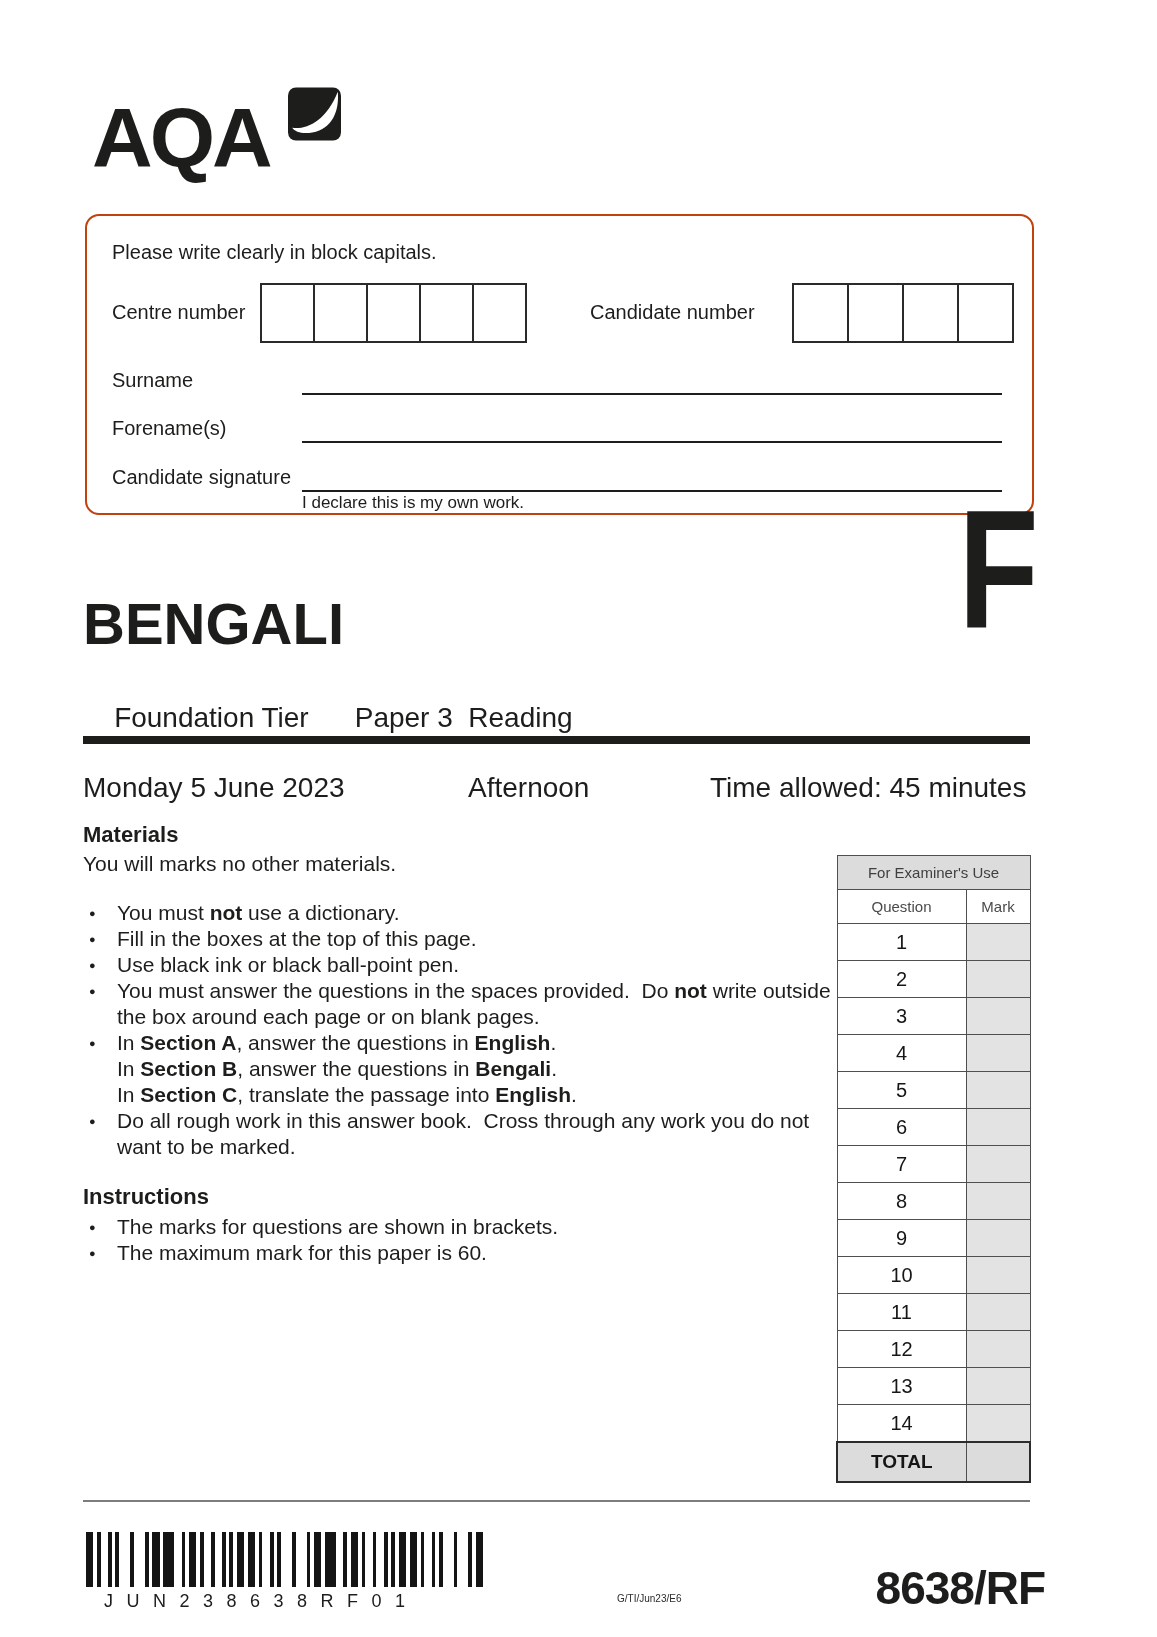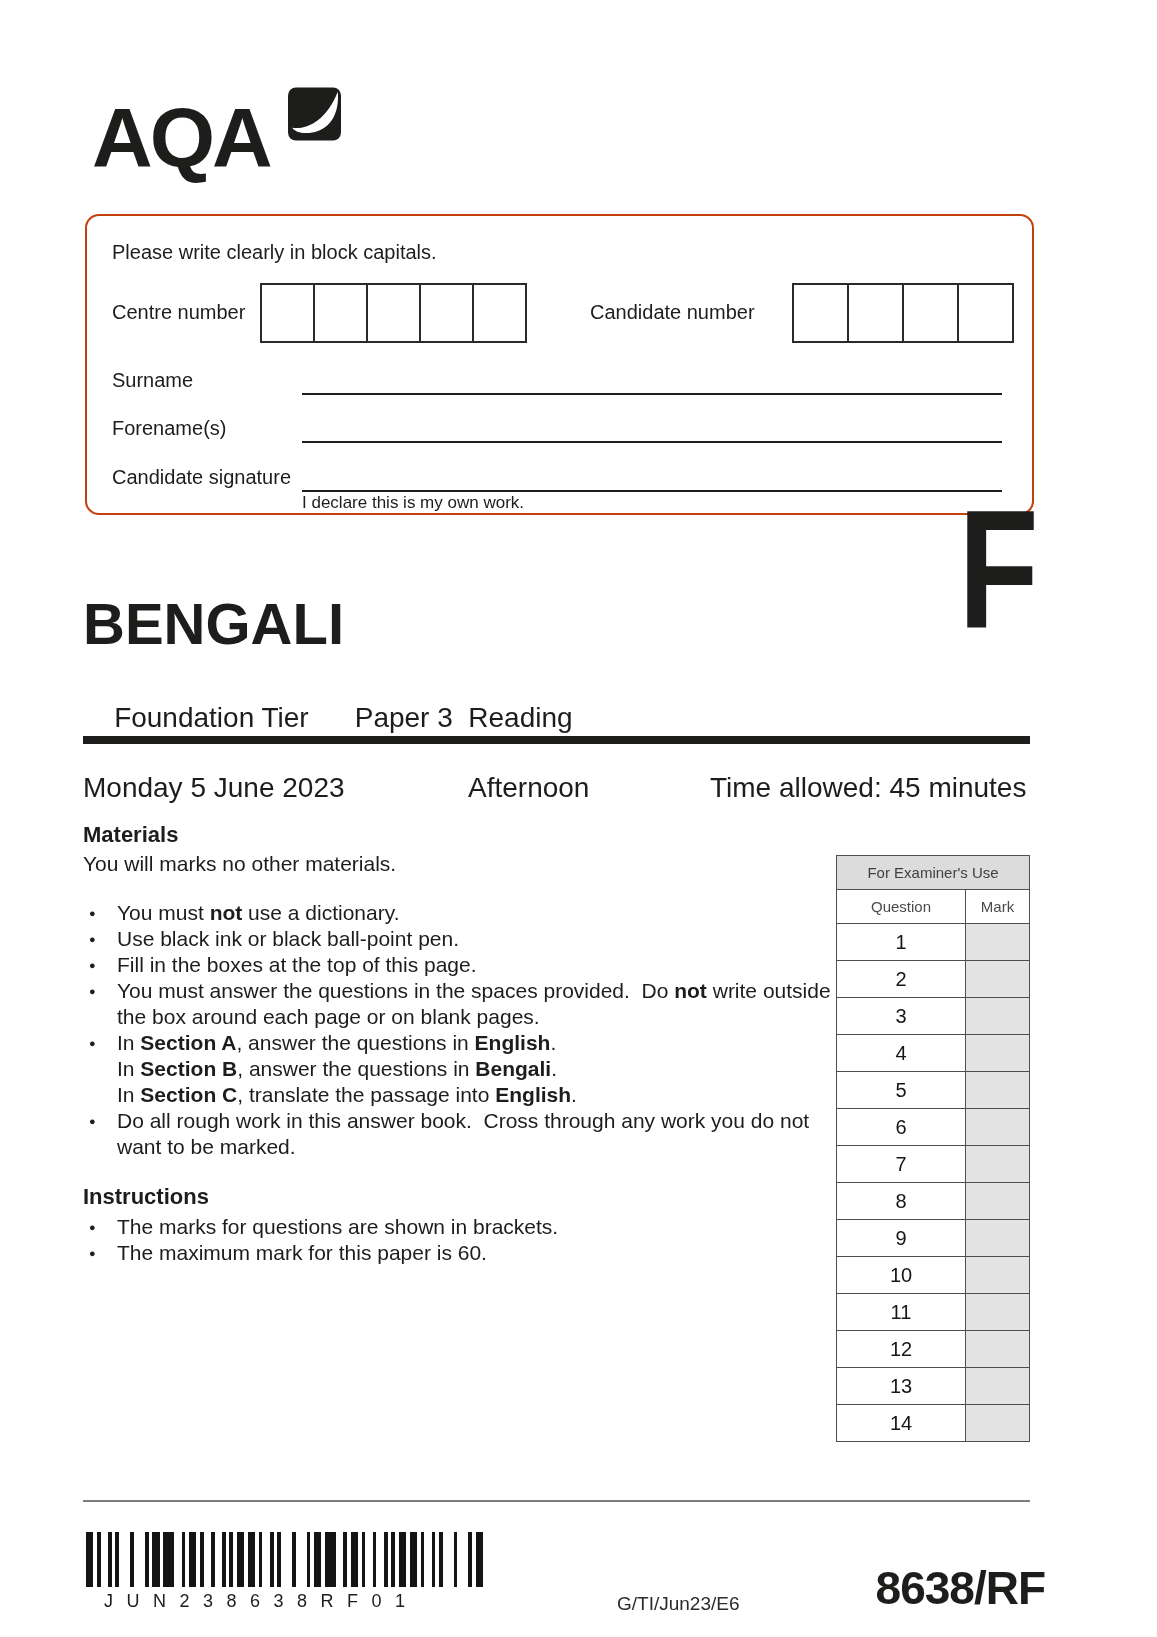--- a/index.html
+++ b/index.html
@@ -76,21 +76,21 @@
   .ex-table tr.total td.qcell{font-size:19px;font-weight:700;}
   .ex-table tr.total td:first-child{border-left:2.5px solid #2c2c2c;}
   .ex-table tr.total td:last-child{border-right:2.5px solid #2c2c2c;}
 
   
   .footer-line{position:absolute;left:83px;top:1500px;width:947px;height:2px;background:#7d7d7d;}
   .barcode-bars{position:absolute;left:86px;top:1532px;width:398px;height:55px;display:flex;}
   .barcode-bars div{height:100%;}
   .barcode-text{position:absolute;left:104px;top:1591px;font-size:18px;font-weight:500;
                 letter-spacing:13.5px;white-space:pre;}
-  .print-code{position:absolute;left:617px;top:1593px;font-size:19px;color:#2b2b2b;}
+  .print-code{position:absolute;left:617px;top:1593px;font-size:10px;color:#2b2b2b;}
   .paper-code{position:absolute;right:112px;top:1561px;font-size:46px;font-weight:800;letter-spacing:-1px;}
 </style>
 </head>
 <body>
 
 <div class="page">
 
   <div>
     <span class="logo-text">AQA</span>
     <svg class="logo-mark" viewBox="0 0 100 100" aria-hidden="true">
@@ -142,22 +142,22 @@
     <span class="s-tod">Afternoon</span>
     <span class="s-time">Time allowed: 45 minutes</span>
   </div>
 
   <div class="main-left">
     <div class="sec-h">Materials</div>
     <div class="mat-b">You will marks no other materials.</div>
 
     <ul class="blist ins-list">
         <li><span>You must </span><span class="b">not</span><span> use a dictionary.</span></li>
+        <li><span>Fill in the boxes at the top of this page.</span></li>
         <li><span>Use black ink or black ball-point pen.</span></li>
-        <li><span>Fill in the boxes at the top of this page.</span></li>
         <li><span>You must answer the questions in the spaces provided.  Do </span><span class="b">not</span><span> write outside the box around each page or on blank pages.</span></li>
         <li><span>In </span><span class="b">Section A</span><span>, answer the questions in </span><span class="b">English</span><span>.</span><br><span>In </span><span class="b">Section B</span><span>, answer the questions in </span><span class="b">Bengali</span><span>.</span><br><span>In </span><span class="b">Section C</span><span>, translate the passage into </span><span class="b">English</span><span>.</span></li>
         <li><span>Do all rough work in this answer book.  Cross through any work you do not want to be marked.</span></li>
       </ul>
 
     <div class="sec-h info-h">Instructions</div>
     <ul class="blist">
         <li><span>The marks for questions are shown in brackets.</span></li>
         <li><span>The maximum mark for this paper is 60.</span></li>
       </ul>
@@ -227,20 +227,24 @@
           <td class="mcell"></td>
         </tr>
         <tr>
           <td class="qcell">13</td>
           <td class="mcell"></td>
         </tr>
         <tr>
           <td class="qcell">14</td>
           <td class="mcell"></td>
         </tr>
+        <tr class="total">
+          <td class="qcell">TOTAL</td>
+          <td class="mcell"></td>
+        </tr>
       </tbody>
   </table>
 
   <div class="footer-line"></div>
   <div class="barcode-bars">
       <div style="width: 7.37037px; background: rgb(20, 20, 20);"></div>
       <div style="width: 3.68519px; background: rgb(255, 255, 255);"></div>
       <div style="width: 3.68519px; background: rgb(20, 20, 20);"></div>
       <div style="width: 7.37037px; background: rgb(255, 255, 255);"></div>
       <div style="width: 3.68519px; background: rgb(20, 20, 20);"></div>

